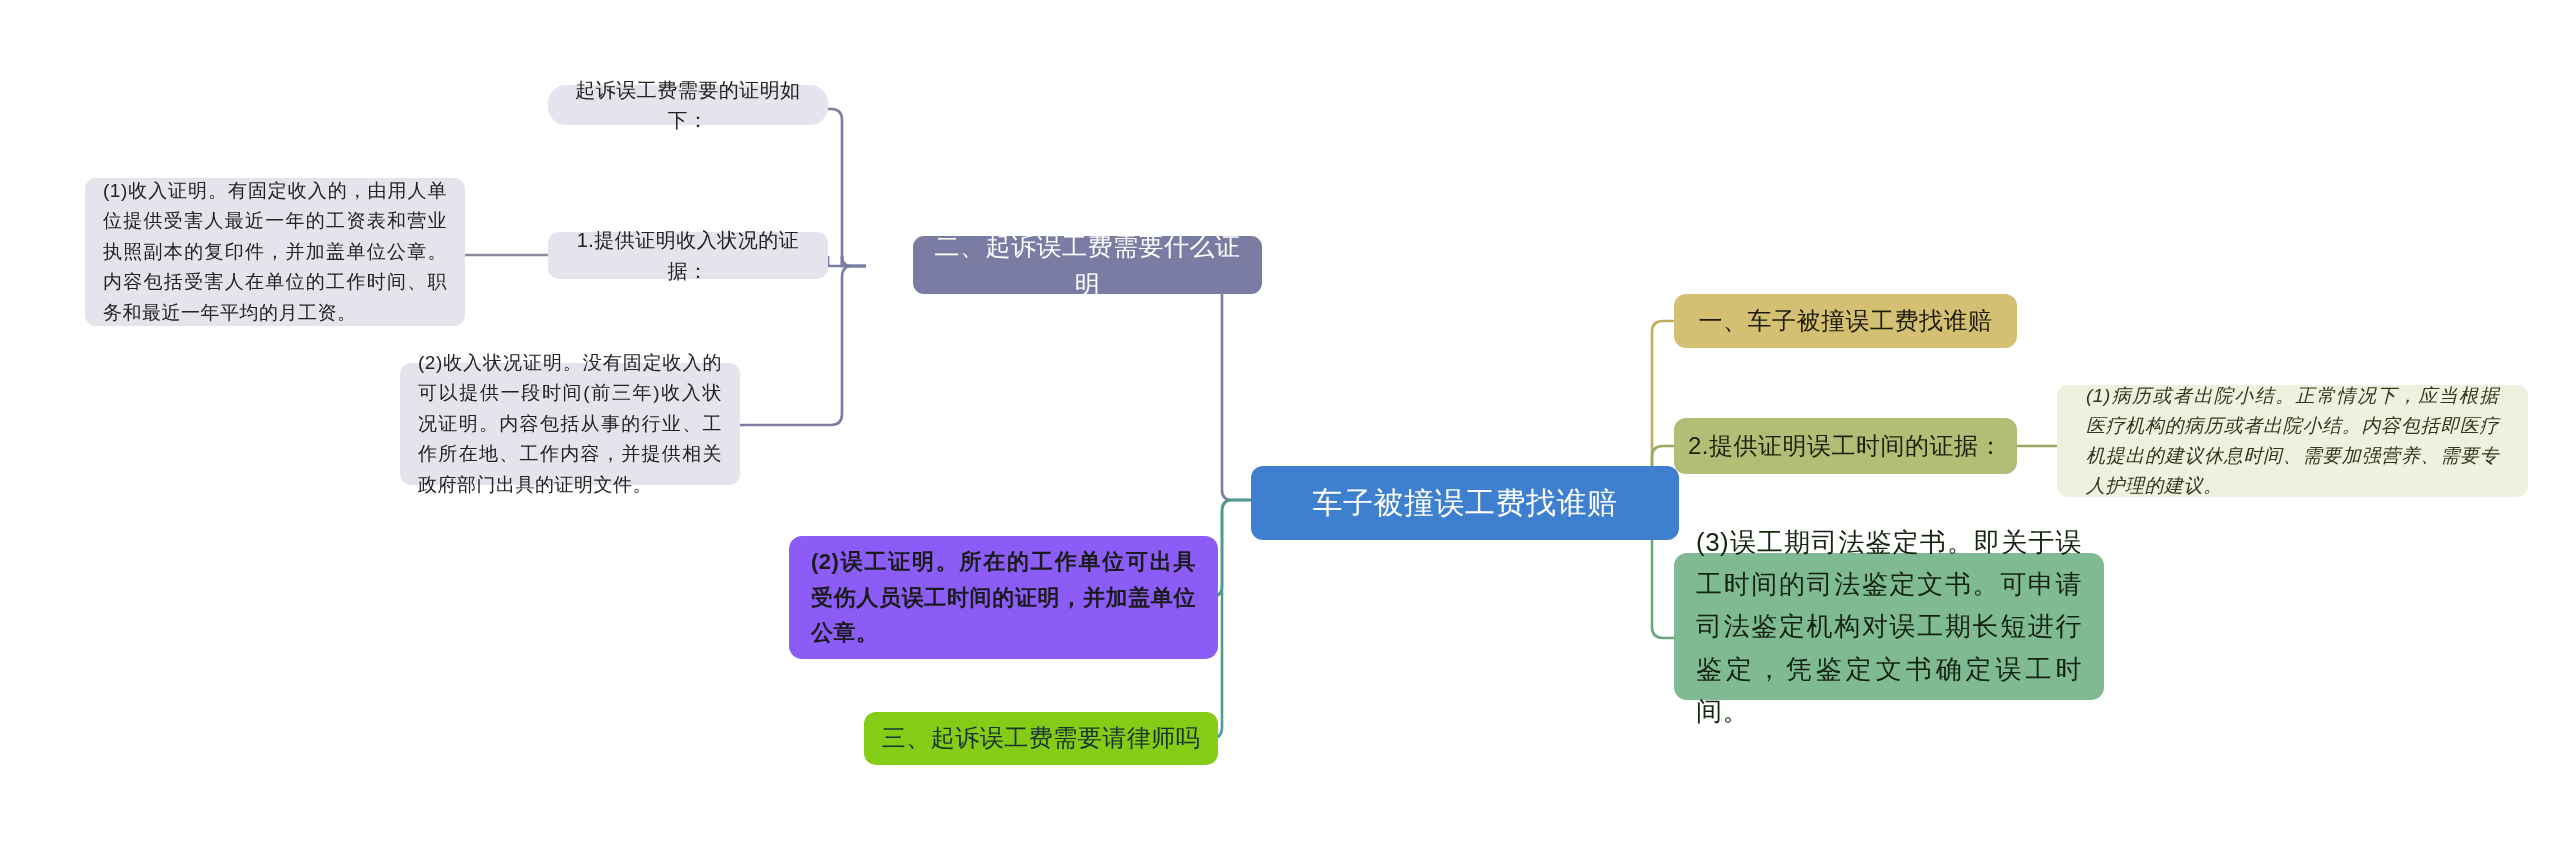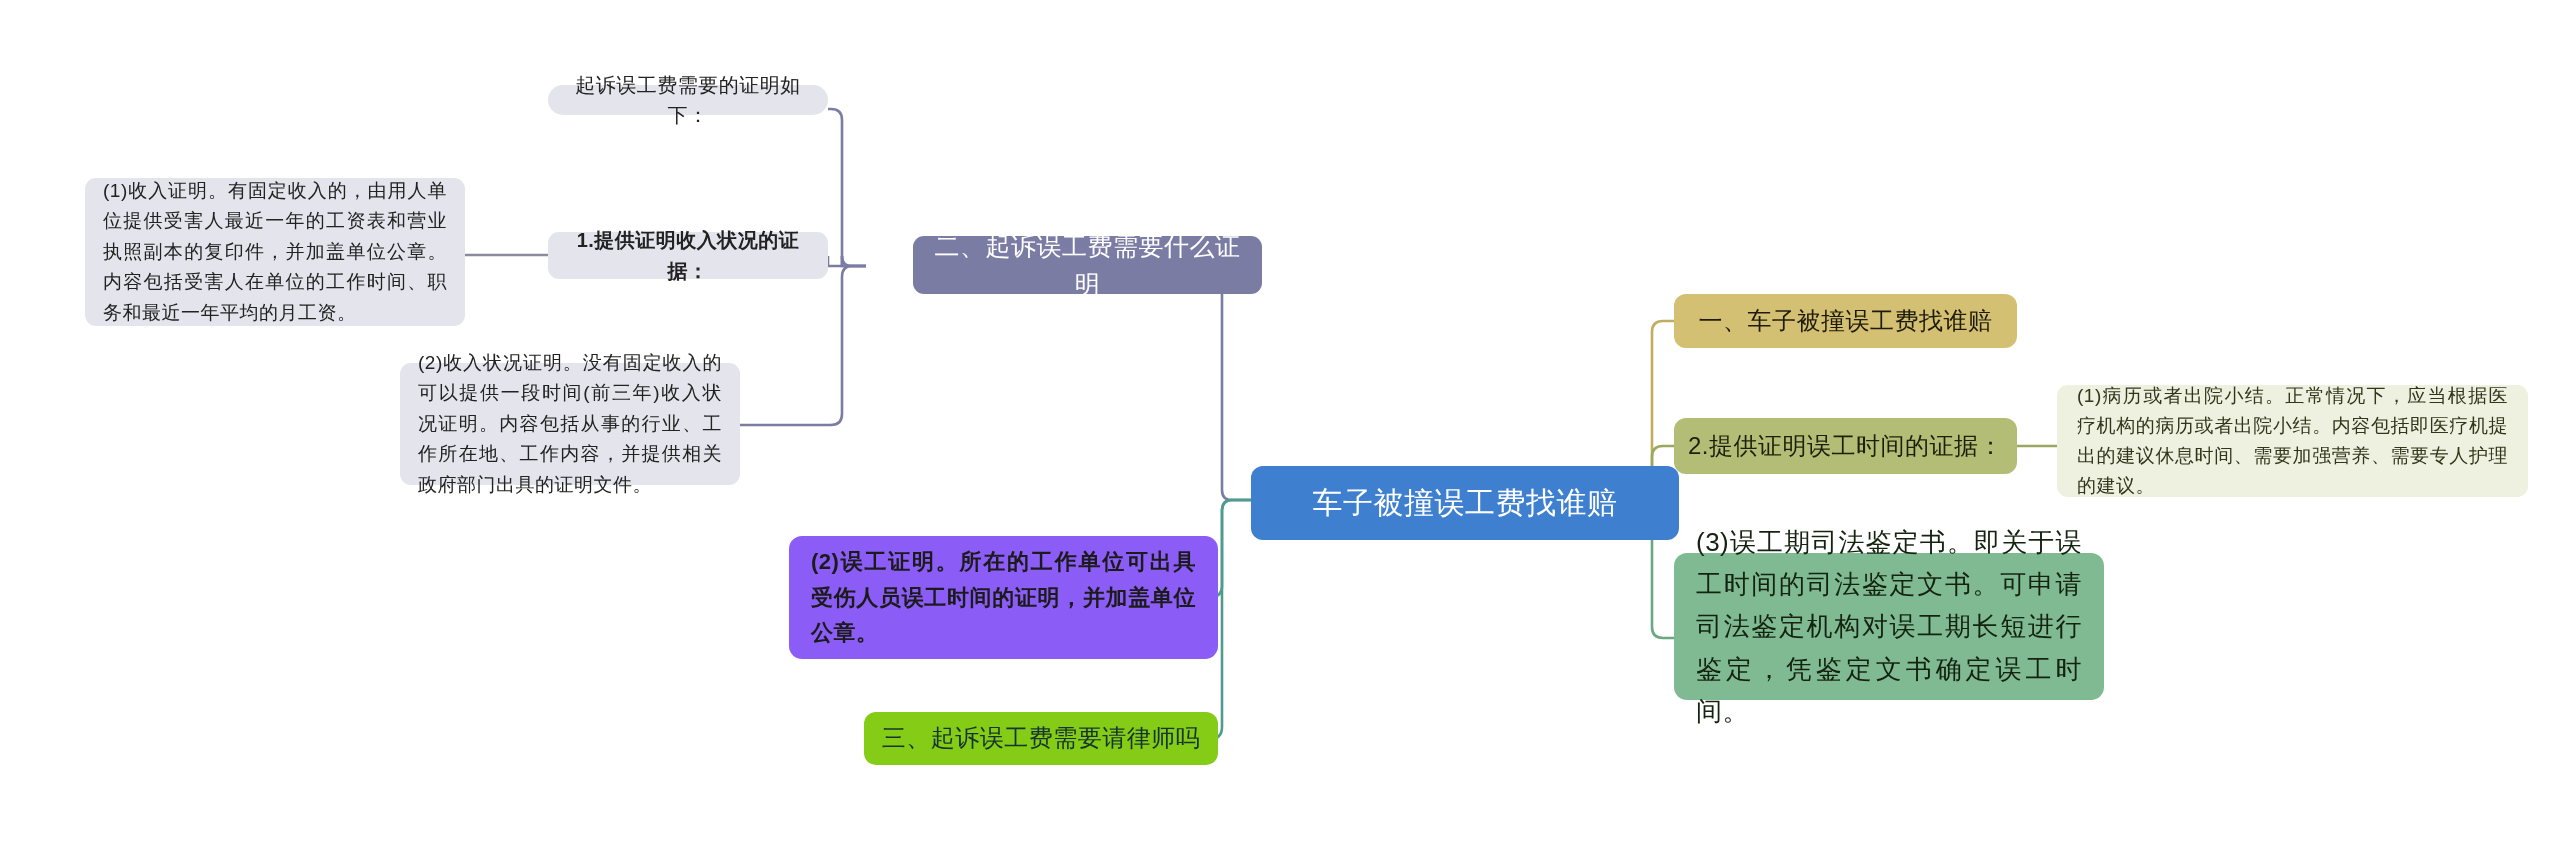--- a/index.html
+++ b/index.html
@@ -70,35 +70,34 @@
   .n-grey {
     background: #e4e4ec;
     color: #222222;
     font-size: 20px;
     border-radius: 11px;
   }
   .n-grey-top {
     left: 548px;
     top: 85px;
     width: 280px;
-    height: 30px;
+    height: 40px;
     justify-content: center;
     text-align: center;
     padding: 12px 12px;
     border-radius: 18px;
   }
   .n-grey-mid {
     left: 548px;
     top: 232px;
     width: 280px;
     height: 47px;
     justify-content: center;
     text-align: center;
     padding: 0 12px;
-    font-weight: bold;
   }
   .n-grey-leaf1 {
     left: 85px;
     top: 178px;
     width: 380px;
     height: 148px;
     padding: 12px 18px;
     align-items: center;
     text-align: justify;
     font-size: 19px;
@@ -175,25 +174,26 @@
     border-radius: 12px;
   }
   .n-cream {
     left: 2057px;
     top: 385px;
     width: 471px;
     height: 112px;
     background: #eef0e0;
     color: #31361a;
     font-size: 19px;
-    padding: 11px 20px;
+    padding: 11px 29px;
     align-items: center;
     text-align: justify;
     line-height: 1.58;
     border-radius: 11px;
+    font-style: italic;
   }
   .n-green {
     left: 1674px;
     top: 553px;
     width: 430px;
     height: 147px;
     background: #7fba93;
     color: #14230f;
     font-size: 26px;
     padding: 12px 22px;

